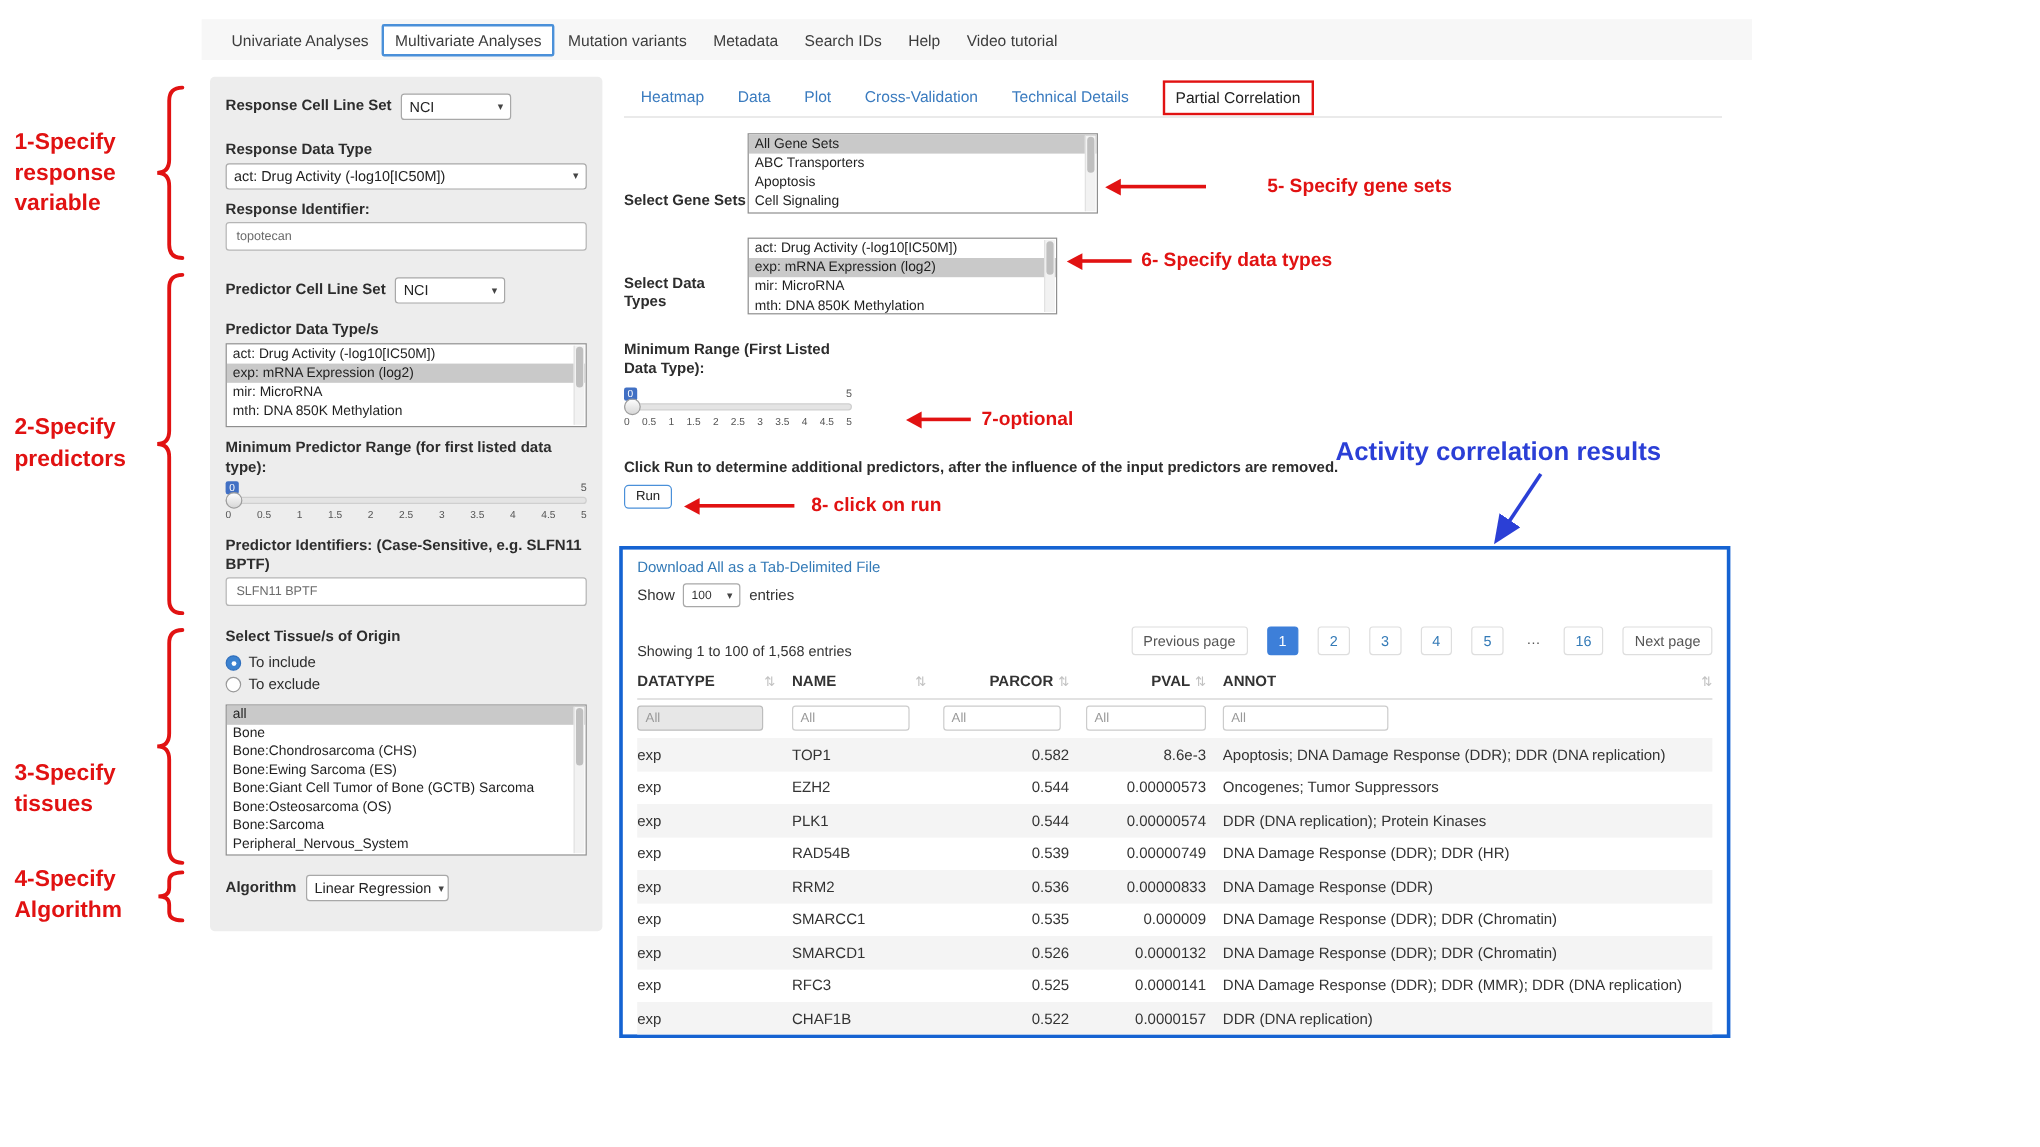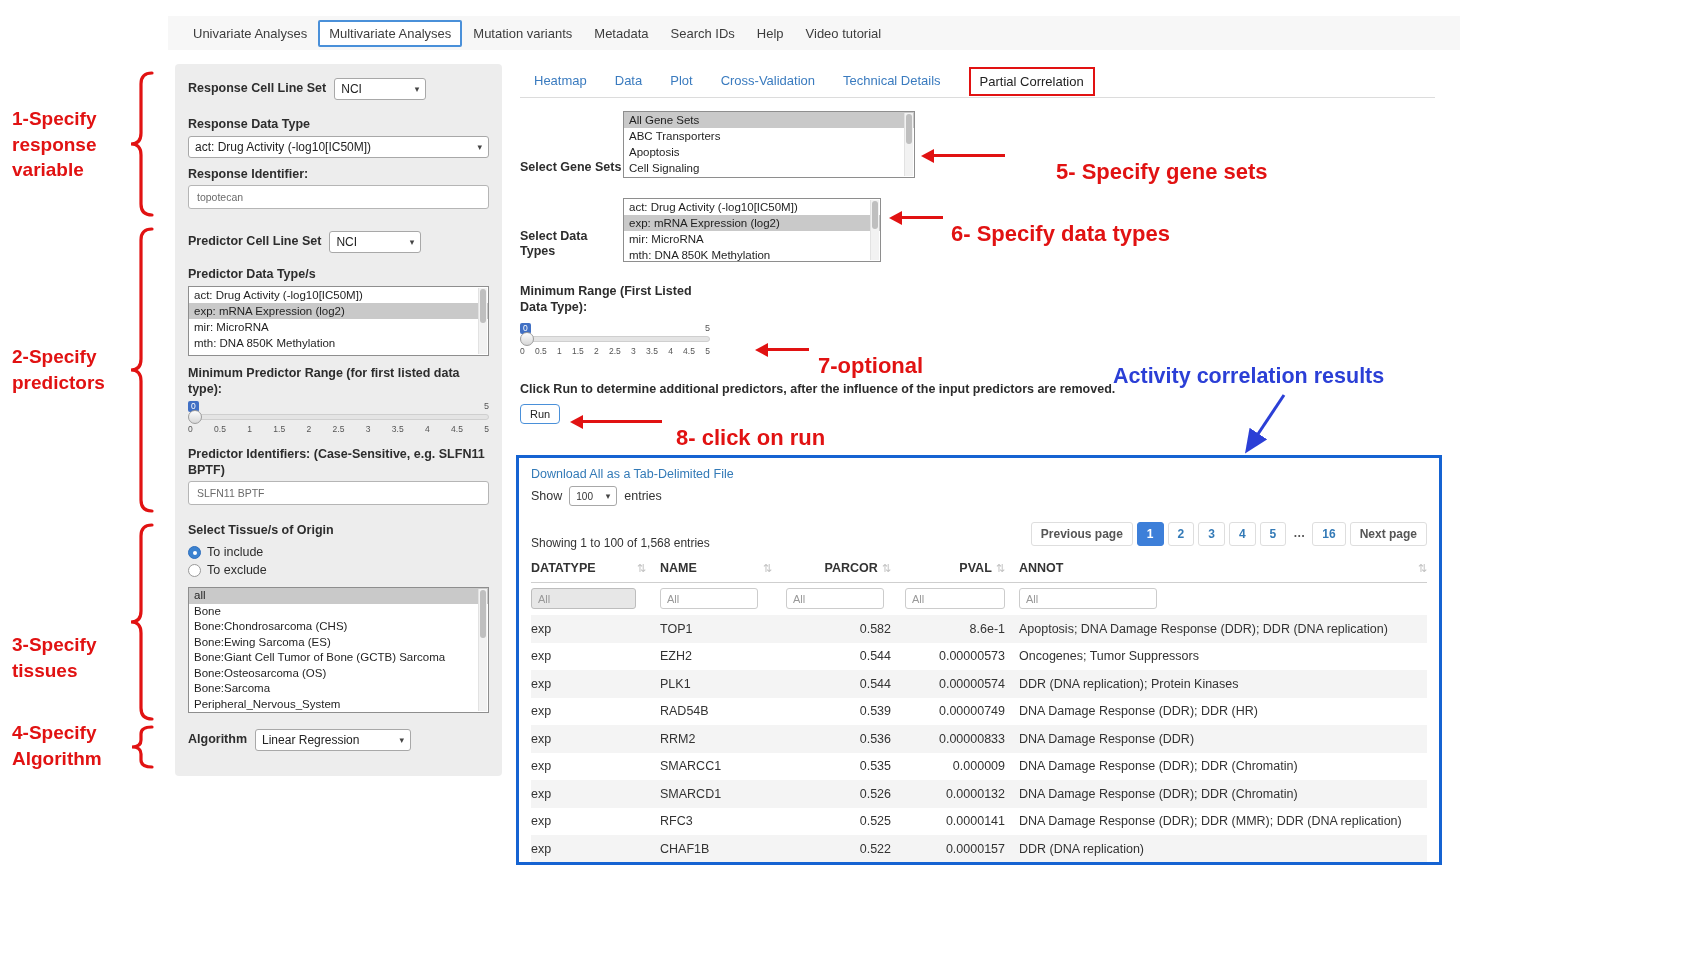--- a/index.html
+++ b/index.html
@@ -7,21 +7,21 @@
   body { position:relative; font-family:"Liberation Sans","DejaVu Sans",sans-serif; color:#333; overflow:hidden; }
 
   
   .topnav { position:absolute; left:168px; top:16px; width:1292px; height:34px;
             background:#f7f7f7; display:flex; align-items:center; padding-left:14px; }
   .nav-item { font-size:13px; color:#3d3d3d; padding:6px 11px; cursor:pointer; white-space:nowrap; }
   .nav-item.active { background:#fff; border:2px solid var(--c-nav-active-border); border-radius:2px; padding:4px 9px; }
 
   
   .ann-red { position:absolute; color:var(--c-annotation-red); font-weight:bold; font-size:19px; line-height:1.35; }
-  .ann-red.small { font-size:22px; white-space:nowrap;margin-top:12px; }
+  .ann-red.small { font-size:16px; white-space:nowrap; }
   .ann-blue { position:absolute; color:var(--c-annotation-blue); font-weight:bold; font-size:21.5px; white-space:nowrap; }
   .bracket { position:absolute; color:var(--c-annotation-red); }
   .red-arrow-line { position:absolute; height:3px; background:var(--c-annotation-red); }
   .red-arrow-head { position:absolute; width:0; height:0; border-top:7px solid transparent;
                     border-bottom:7px solid transparent; border-right:13px solid var(--c-annotation-red); }
 
   
   .panel { position:absolute; left:175px; top:64px; width:327px; height:712px;
            background:#ededed; border-radius:4px; padding:14px 13px; font-size:12.5px; }
   .lbl { font-weight:bold; font-size:12.5px; color:#2d2d2d; line-height:1.25; }
@@ -66,21 +66,21 @@
              border:1.5px solid #4a90d9; border-radius:4px; padding:3px 9px; font-size:11px; color:#222; cursor:pointer; }
 
   
   .results { position:absolute; left:516px; top:455px; width:926px; height:410px;
              border:3px solid var(--c-results-border-blue); background:#fff; padding:6px 12px 0; overflow:hidden; }
   .dl-link { color:var(--c-link-blue); font-size:12.5px; cursor:pointer; display:inline-block; }
   .show-row { display:flex; align-items:center; gap:7px; margin-top:4px; font-size:12.5px; }
   .show-select { width:48px; height:20px; font-size:10px; color:#333; }
   .info-row { display:flex; justify-content:space-between; align-items:flex-start; margin-top:6px; }
   .showing { font-size:12px;margin-top:24px; }
-  .pagination { display:flex; gap:4px; align-items:flex-start; margin-top:10px;font-weight:bold; }
+  .pagination { display:flex; gap:16px; align-items:flex-start; margin-top:10px; }
   .page-btn { font-size:12px; color:var(--c-link-blue); border:1px solid #dedede; border-radius:3px;
               padding:4px 9px; cursor:pointer; background:#fff; white-space:nowrap; }
   .page-btn.nav-lbl { color:#555; }
   .page-btn.active { background:var(--c-active-page-blue); color:#fff; border-color:var(--c-active-page-blue); }
   .page-btn.ellipsis { border:none; color:#555; padding:4px 3px; }
 
   .tbl { margin-top:4px; font-size:12.5px; }
   .tr { display:grid; grid-template-columns:115px 112px 105px 100px 1fr; column-gap:14px; align-items:center; }
   .th-row { border-bottom:1px solid #cfcfcf; }
   .th { display:flex; justify-content:space-between; align-items:center; font-weight:bold; font-size:12.5px;
@@ -213,21 +213,21 @@
     <div class="lb-opt">Bone:Osteosarcoma (OS)</div>
     <div class="lb-opt">Bone:Sarcoma</div>
     <div class="lb-opt">Peripheral_Nervous_System</div>
     <div class="lb-scroll">
         <div class="lb-thumb" style="height:48px"></div>
       </div>
   </div>
 
   <div class="inline-row" style="margin-top:16px">
     <span class="lbl">Algorithm</span>
-    <span class="select" style="width:156px">
+    <span class="select" style="width:119px">
       <span>Linear Regression</span>
       <span class="caret">▾</span>
     </span>
   </div>
 </aside>
 
 <main class="main">
 
   <div class="tabs">
     <span class="tab">Heatmap</span>
@@ -383,21 +383,21 @@
       <div>
           <div class="filter-input" style="width:138px">All</div>
         </div>
     </div>
 
     <div class="tbody">
       <div class="tr row">
         <span class="td">exp</span>
         <span class="td">TOP1</span>
         <span class="td num">0.582</span>
-        <span class="td num">8.6e-1</span>
+        <span class="td num">8.6e-3</span>
         <span class="td">Apoptosis; DNA Damage Response (DDR); DDR (DNA replication)</span>
       </div>
       <div class="tr row">
         <span class="td">exp</span>
         <span class="td">EZH2</span>
         <span class="td num">0.544</span>
         <span class="td num">0.00000573</span>
         <span class="td">Oncogenes; Tumor Suppressors</span>
       </div>
       <div class="tr row">

